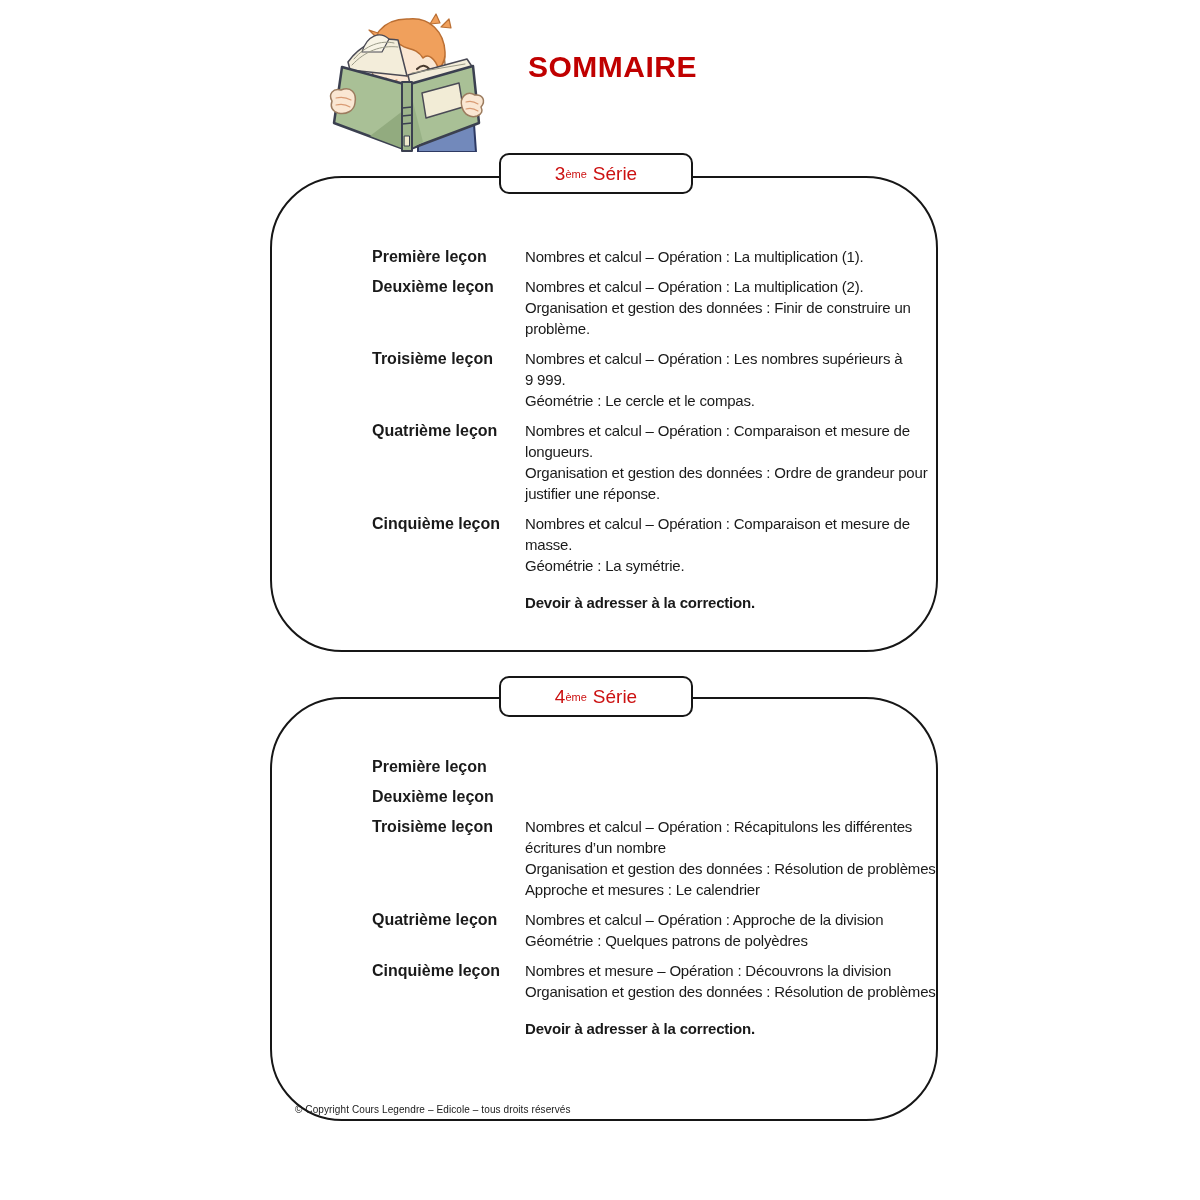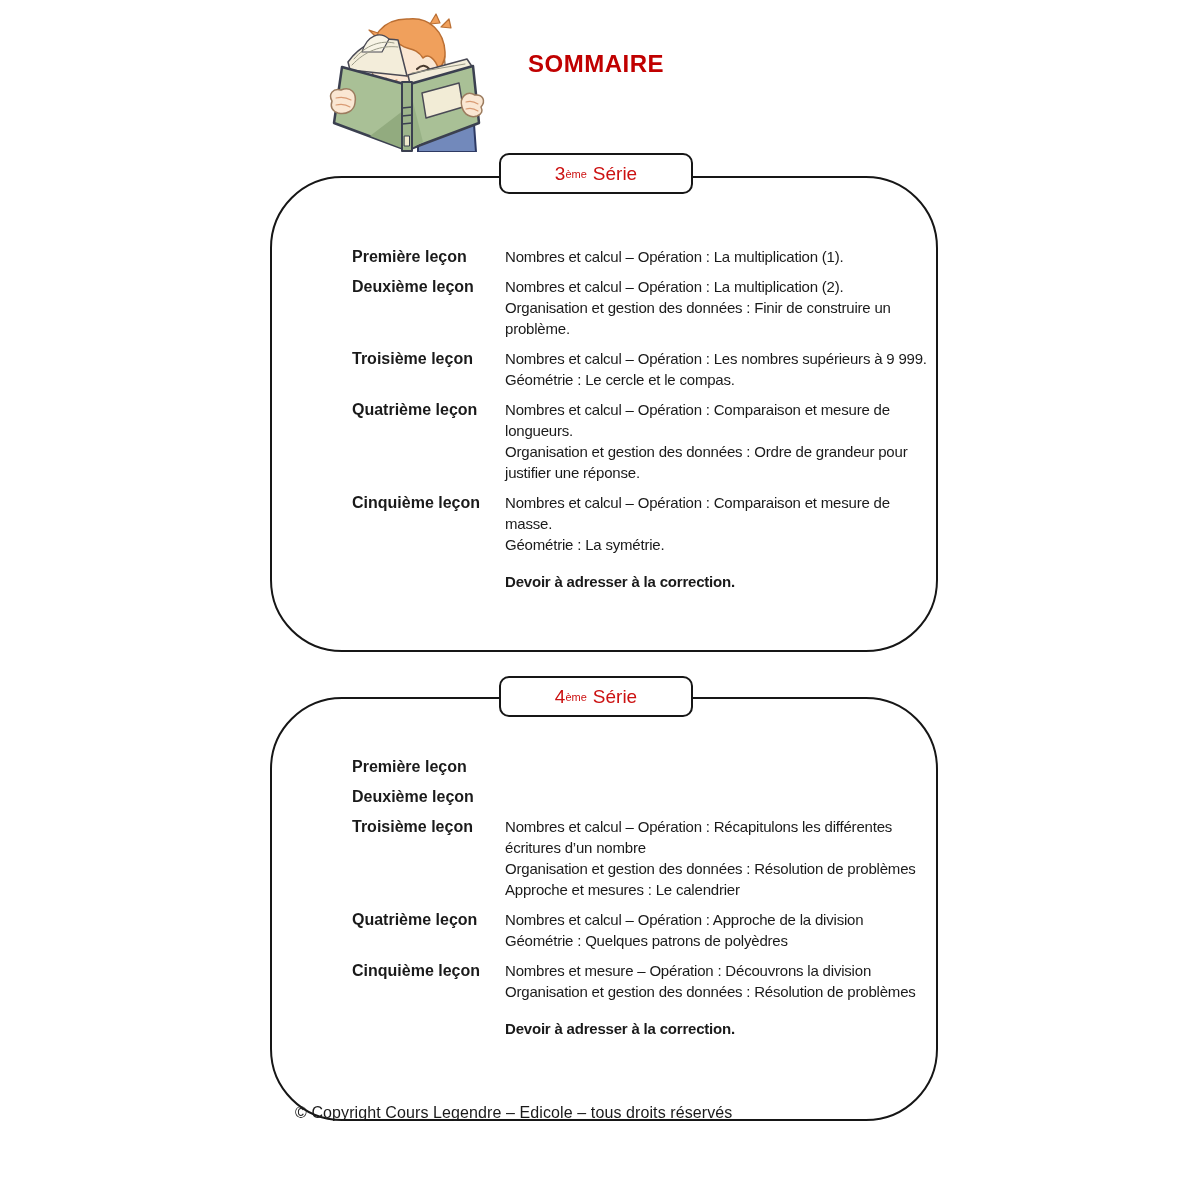--- a/index.html
+++ b/index.html
@@ -7,54 +7,54 @@
     width:1200px;height:1200px;
     font-family:"Liberation Sans",sans-serif;
     color:#1a1a1a;
   }
   .page{position:relative;width:1200px;height:1200px;background:#ffffff;overflow:hidden;}
 
   .illustration{position:absolute;left:320px;top:12px;width:173px;height:140px;}
 
   .title{
     position:absolute;left:528px;top:50px;margin:0;
-    font-size:24px;font-weight:bold;color:#C00000;letter-spacing:.5px;
+    font-size:30px;font-weight:bold;color:#C00000;letter-spacing:.5px;
   }
 
   .panel{
     position:absolute;left:270px;width:668px;box-sizing:border-box;
     background:#ffffff;border:2px solid #161616;border-radius:72px;
   }
   .panel-1{top:176px;height:476px;padding:68px 0 0 80px;}
   .panel-2{top:697px;height:424px;padding:57px 0 0 80px;}
 
   .series-tab{
     position:absolute;left:499px;width:194px;height:41px;box-sizing:border-box;
     background:#ffffff;border:2px solid #161616;border-radius:10px;
     display:flex;align-items:center;justify-content:center;
     font-size:19px;color:#CC1111;z-index:2;
   }
   .tab-1{top:153px;}
   .tab-2{top:676px;}
   .series-tab sup{font-size:11px;line-height:0;}
   .tab-word{margin-left:6px;}
 
-  .lesson{display:flex;margin-bottom:9px;}
+  .lesson{display:flex;margin-bottom:9px;margin-left:20px;}
   .lesson-label{
     flex:none;width:153px;
     font-size:16px;font-weight:bold;line-height:21px;
   }
   .lesson-topics{
     width:424px;font-size:15px;line-height:21px;letter-spacing:-0.2px;
   }
   .homework-note{margin-top:16px;font-weight:bold;}
 
   .footer{
     position:absolute;left:295px;top:1104px;
-    font-size:16px;letter-spacing:0.1px;
+    font-size:10px;letter-spacing:0.1px;
   }
 </style>
 </head>
 <body>
 
 <div class="page">
 
   <svg class="illustration" viewBox="0 0 173 140" aria-hidden="true">
     <g stroke-linejoin="round" stroke-linecap="round">
       <path d="M115 80 C138 83 151 95 154 112 L156 140 L98 140 L98 95 Z" fill="#7289BB" stroke="#2E3A63" stroke-width="2"></path>

